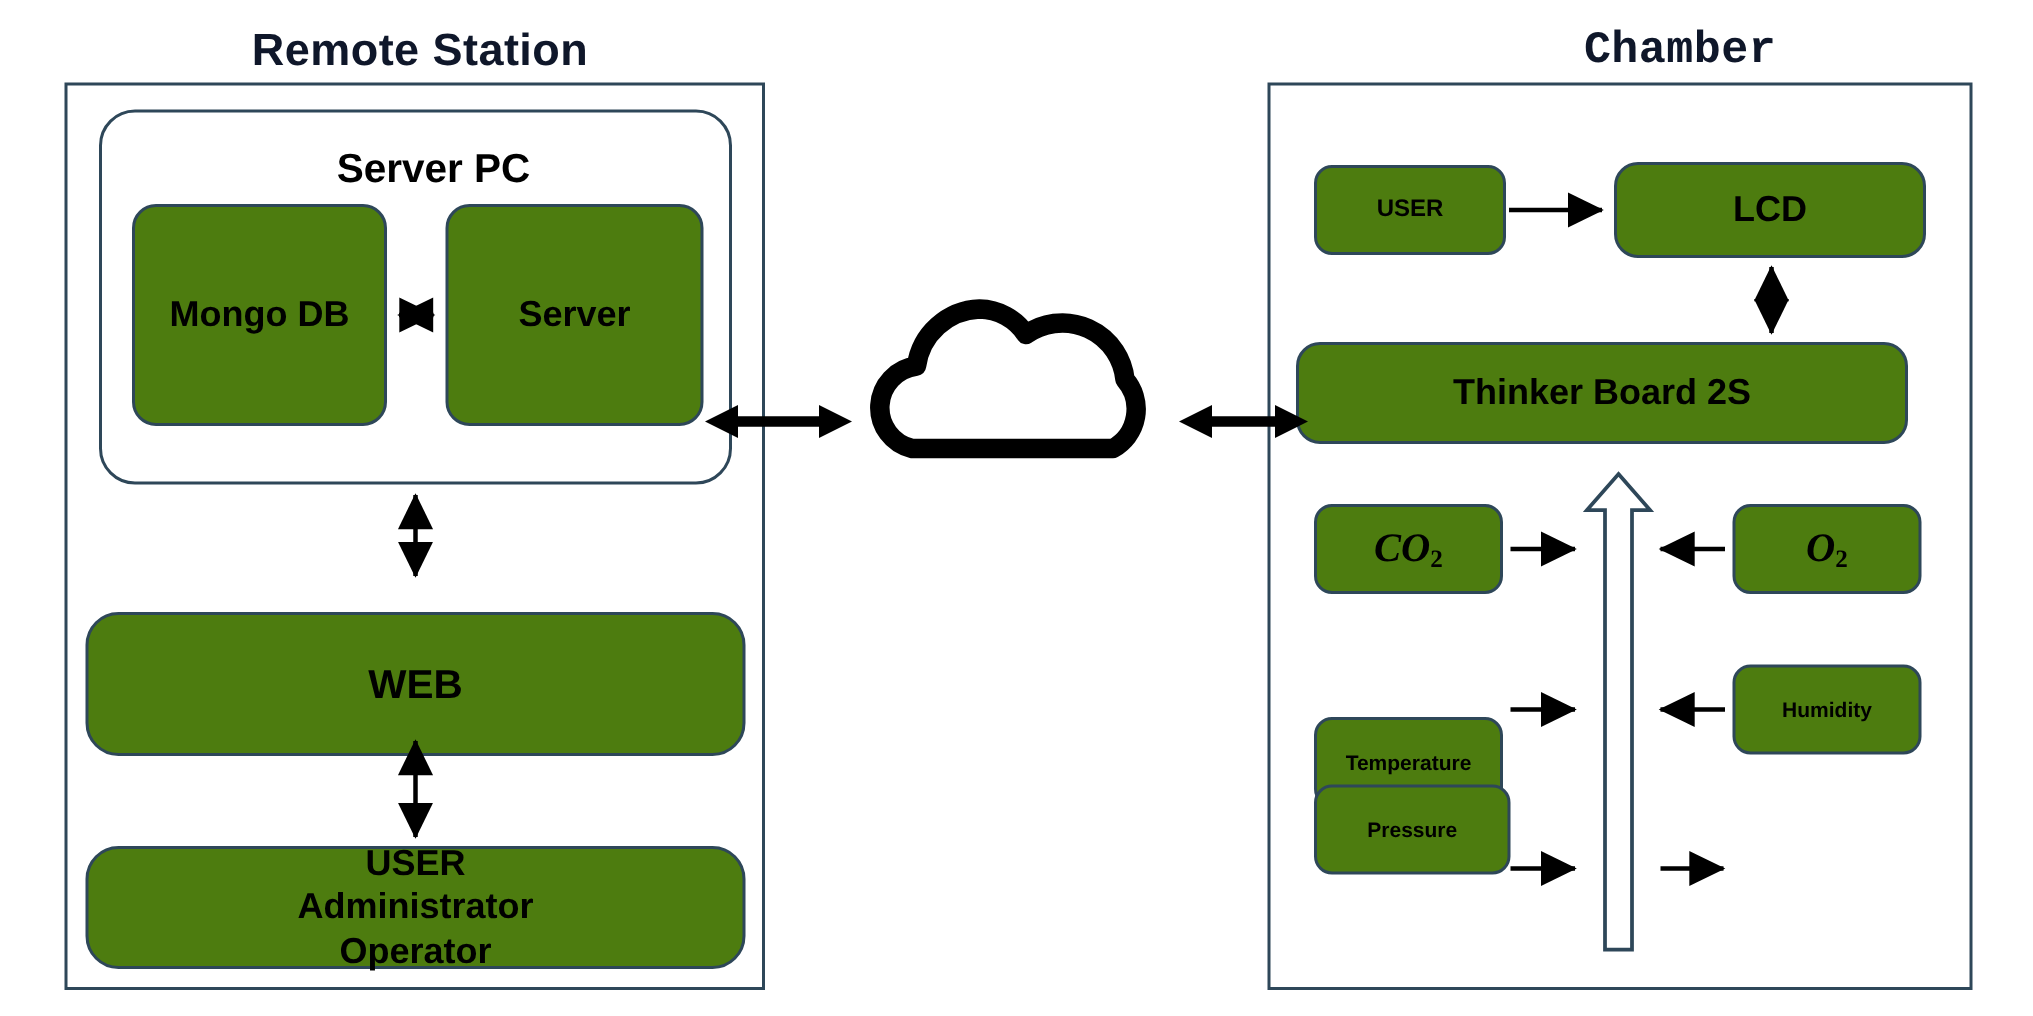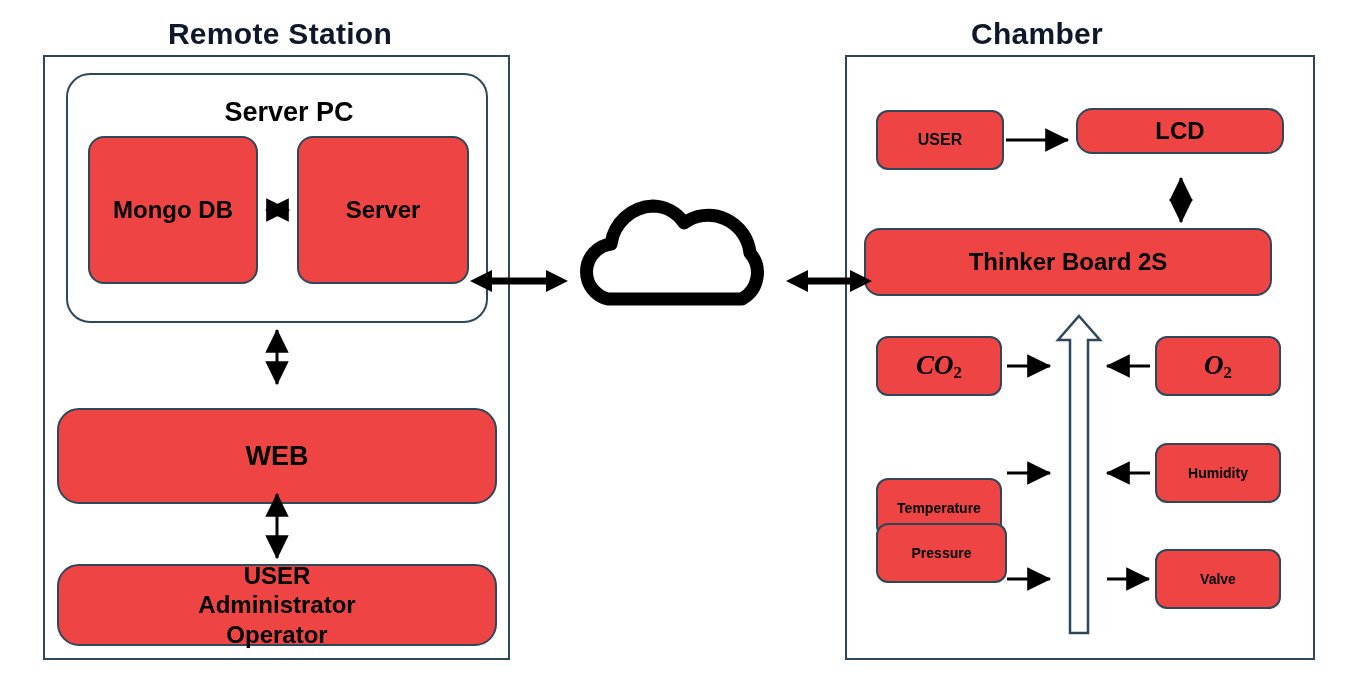--- a/index.html
+++ b/index.html
@@ -5,21 +5,21 @@
   html,body{margin:0;padding:0;background:#ffffff;}
   body{width:1355px;height:677px;position:relative;overflow:hidden;
        font-family:"Liberation Sans","DejaVu Sans",sans-serif;color:#000;}
   #stage{position:absolute;left:0;top:0;width:1355px;height:677px;}
 
   .title{position:absolute;font-weight:bold;font-size:30px;letter-spacing:.3px;
          text-align:center;white-space:nowrap;color:#0f172a;}
 
   .container{position:absolute;border:2.5px solid #2E4759;background:#fff;box-sizing:border-box;}
 
-  .rbox{position:absolute;border:2px solid #2E4759;background:#ef4444;box-sizing:border-box;
+  .rbox{position:absolute;border:2px solid #2E4759;background:#4d7c0f;box-sizing:border-box;
         display:flex;align-items:center;justify-content:center;text-align:center;
         font-weight:bold;color:#000;}
 
   .r-lg{border-radius:22px;}
   .r-md{border-radius:16px;}
   .r-sm{border-radius:12px;}
 
   .pcwrap{position:absolute;border:2px solid #2E4759;border-radius:24px;background:#fff;box-sizing:border-box;}
   .pclabel{position:absolute;width:100%;text-align:center;font-weight:bold;font-size:27px;top:22px;left:12px;}
 
@@ -41,21 +41,21 @@
   .cloudshape{fill:#ffffff;stroke:#000000;stroke-width:13;stroke-linejoin:round;}
   .cloudlabel{position:absolute;font-weight:bold;font-size:26px;white-space:nowrap;}
 </style>
 </head>
 <body>
 
 <div id="stage">
 
   <div class="title" style="left:55px;top:17px;width:450px;">Remote Station</div>
 
-  <div class="title" style="left:812px;top:17px;width:450px;">Chamber</div>
+  <div class="title" style="left:895px;top:17px;width:450px;font-family:Liberation Mono, monospace;">Chamber</div>
 
   <div class="container" style="left:43px;top:55px;width:467px;height:605px;"></div>
 
   <div class="pcwrap" style="left:66px;top:73px;width:422px;height:250px;">
     <div class="pclabel">Server PC</div>
   </div>
 
   <div class="rbox r-md f24" style="left:88px;top:136px;width:170px;height:148px;">Mongo DB</div>
 
   <div class="rbox r-md f24" style="left:297px;top:136px;width:172px;height:148px;">Server</div>
@@ -65,36 +65,35 @@
   <div class="rbox r-lg multiline f24" style="left:57px;top:564px;width:440px;height:82px;">
     <span>USER</span>
     <span>Administrator</span>
     <span>Operator</span>
   </div>
 
   <div class="container" style="left:845px;top:55px;width:470px;height:605px;"></div>
 
   <div class="rbox r-sm f16" style="left:876px;top:110px;width:128px;height:60px;">USER</div>
 
-  <div class="rbox r-md f24" style="left:1076px;top:108px;width:208px;height:46px;">LCD</div>
+  <div class="rbox r-md f24" style="left:1076px;top:108px;width:208px;height:64px;">LCD</div>
 
   <div class="rbox r-md f24" style="left:864px;top:228px;width:408px;height:68px;">Thinker Board 2S</div>
 
   <div class="rbox r-sm" style="left:876px;top:336px;width:126px;height:60px;">
     <span class="chem"><span>CO</span><sub>2</sub></span>
   </div>
   <div class="rbox r-sm" style="left:1155px;top:336px;width:126px;height:60px;">
     <span class="chem"><span>O</span><sub>2</sub></span>
   </div>
 
   <div class="rbox r-sm f14" style="left:876px;top:443px;width:126px;height:60px;margin-top:35px;">Temperature</div>
   <div class="rbox r-sm f14" style="left:1155px;top:443px;width:126px;height:60px;">Humidity</div>
 
   <div class="rbox r-sm f14" style="left:876px;top:523px;width:131px;height:60px;">Pressure</div>
-  <div class="rbox r-sm f14" style="left:1155px;top:549px;width:126px;height:60px;">Valve</div>
 
   <div class="cloudlabel" style="left:613px;top:268px;width:150px;text-align:center;">Internet</div>
 
   <svg class="ov" viewBox="0 0 1355 677">
     <defs>
       <marker id="ah" markerWidth="9" markerHeight="9" refX="7.6" refY="4.5" orient="auto" markerUnits="strokeWidth">
         <path d="M0,0.6 L8,4.5 L0,8.4 Z" class="thinhead"></path>
       </marker>
       <marker id="ah-start" markerWidth="9" markerHeight="9" refX="0.4" refY="4.5" orient="auto" markerUnits="strokeWidth">
         <path d="M8,0.6 L0,4.5 L8,8.4 Z" class="thinhead"></path>

